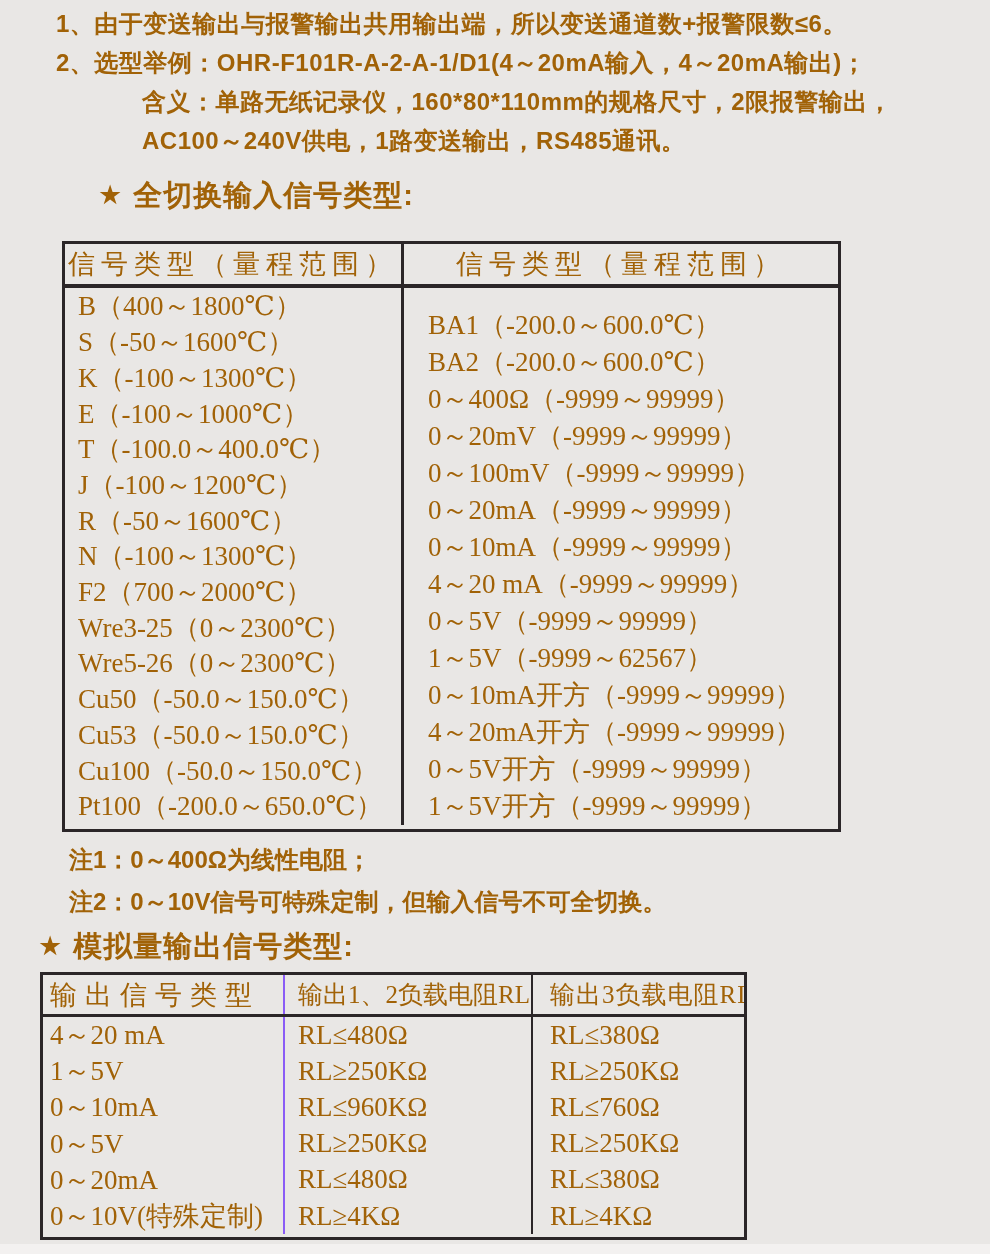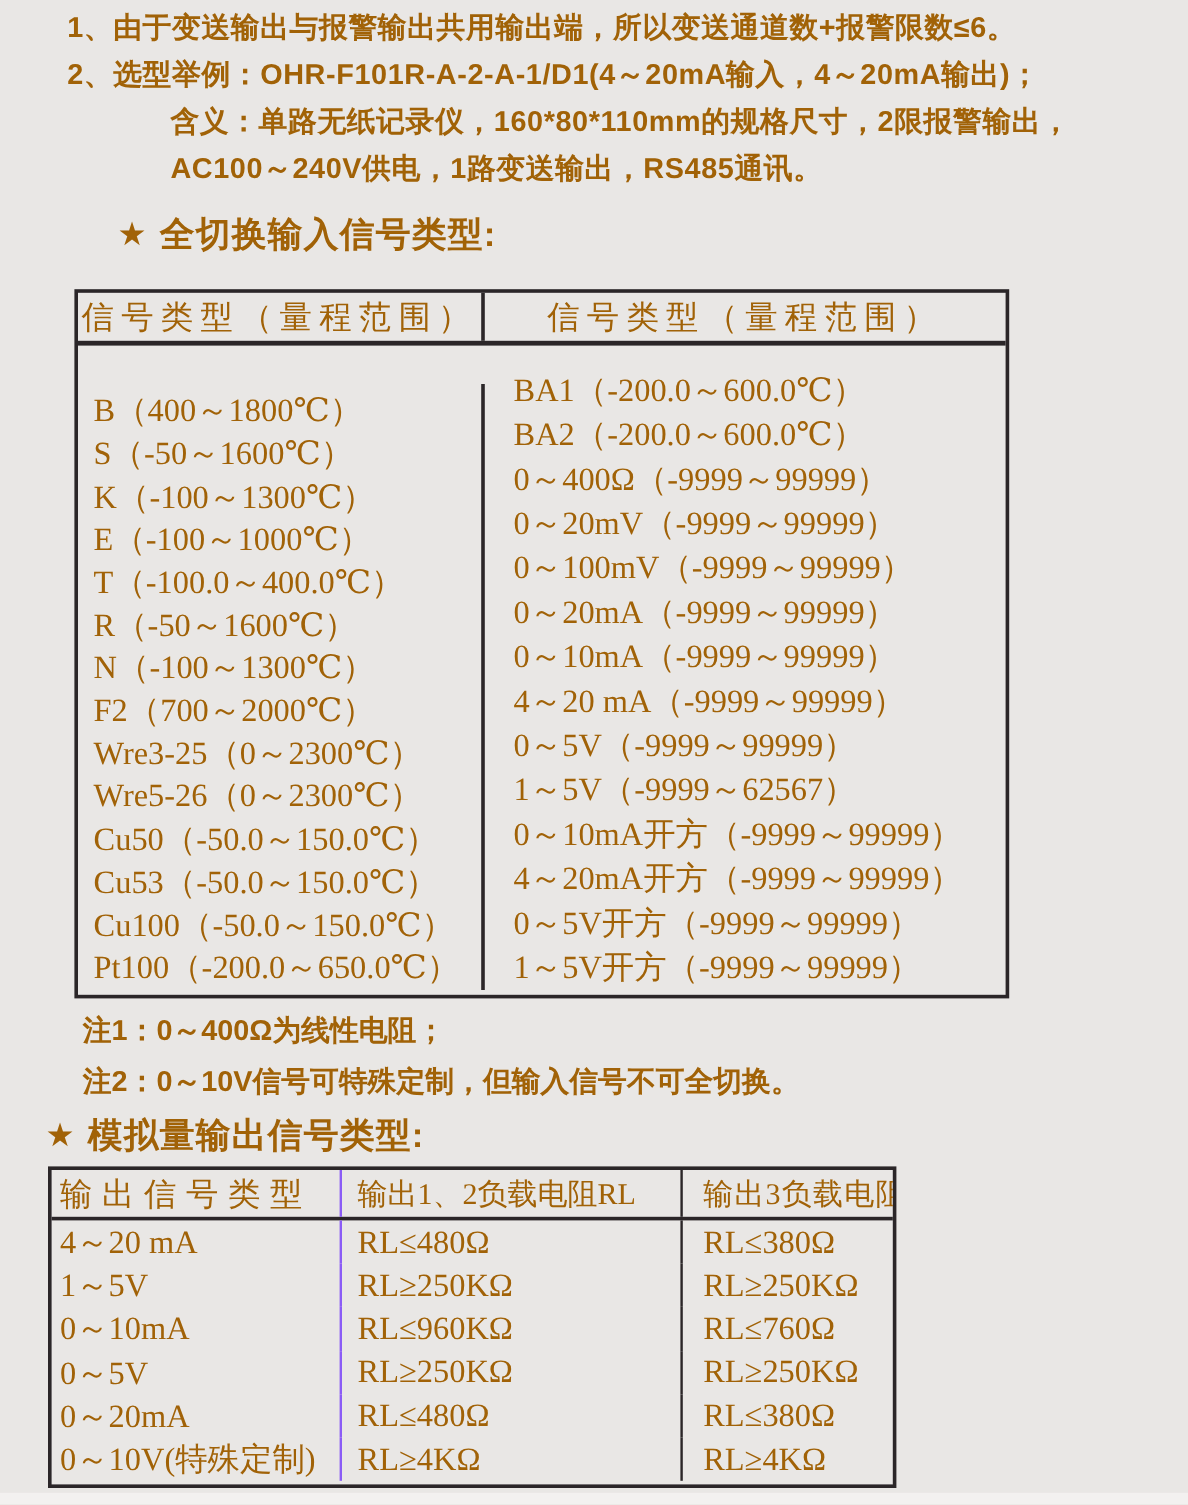--- a/index.html
+++ b/index.html
@@ -79,21 +79,21 @@
     border: 3px solid #2b2628;
     font-size: 27px;
   }
   .t2-row { display: flex; height: 36.2px; }
   .t2-row.t2-header { height: 42px; border-bottom: 3px solid #2b2628; }
   .t2-row .cell {
     display: flex; align-items: center;
     white-space: nowrap; overflow: hidden;
   }
   .t2-c1 { width: 242px; border-right: 2px solid #8b5cf6; padding-left: 7px; }
-  .t2-c2 { width: 284px; border-right: 2px solid #2b2628; padding-left: 13px; }
+  .t2-c2 { width: 248px; border-right: 2px solid #2b2628; padding-left: 13px; }
   .t2-c3 { flex: 1; padding-left: 17px; }
   .t2-header .t2-c1 { letter-spacing: 8px; }
   .t2-header .t2-c2 { letter-spacing: 0; font-size: 25px; }
   .t2-header .t2-c3 { letter-spacing: 1px; font-size: 25px; }
 
   .bottom-strip {
     position: absolute;
     left: 0; top: 1244px;
     width: 100%; height: 10px;
     background: #f3f1f0;
@@ -120,20 +120,21 @@
       <div class="hcell hl">信号类型（量程范围）</div>
       <div class="hcell hr">信号类型（量程范围）</div>
     </div>
     <div class="t1-body">
       <div class="t1-col t1-left">
         <div class="row">B（400～1800℃）</div>
         <div class="row">S（-50～1600℃）</div>
         <div class="row">K（-100～1300℃）</div>
         <div class="row">E（-100～1000℃）</div>
         <div class="row">T（-100.0～400.0℃）</div>
+        <div class="row">J（-100～1200℃）</div>
         <div class="row">R（-50～1600℃）</div>
         <div class="row">N（-100～1300℃）</div>
         <div class="row">F2（700～2000℃）</div>
         <div class="row">Wre3-25（0～2300℃）</div>
         <div class="row">Wre5-26（0～2300℃）</div>
         <div class="row">Cu50（-50.0～150.0℃）</div>
         <div class="row">Cu53（-50.0～150.0℃）</div>
         <div class="row">Cu100（-50.0～150.0℃）</div>
         <div class="row">Pt100（-200.0～650.0℃）</div>
       </div>

